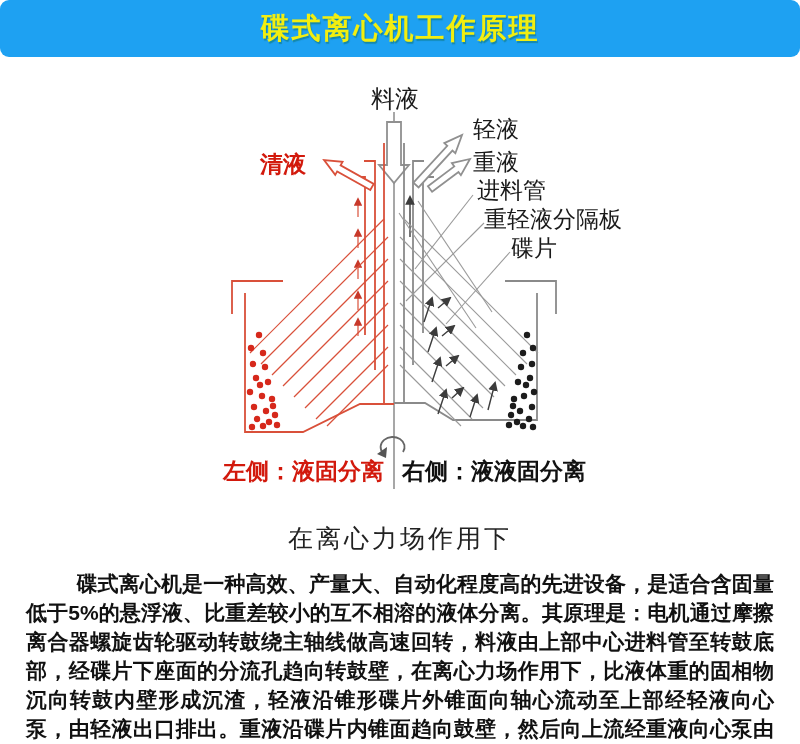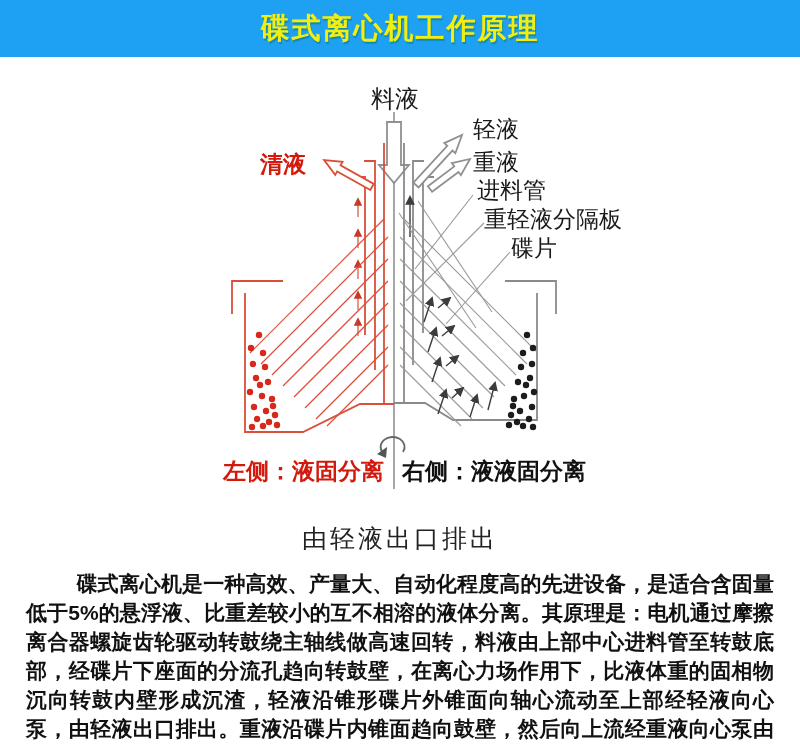--- a/index.html
+++ b/index.html
@@ -2,21 +2,21 @@
 <html style="--header-bg: #1ea1f2; --header-text: #f2ee10; --left: #d9503a; --left-strong: #d2190c; --right: #8a8a8a; --ink: #1a1a1a;"><head>
 <meta charset="utf-8">
 <style>
   :root{
     --header-bg:#1ea1f2; --header-text:#f2ee10;
     --left:#d9503a; --left-strong:#d2190c; --right:#8a8a8a; --ink:#1a1a1a;
   }
   *{margin:0;padding:0;box-sizing:border-box;}
   html,body{width:800px;background:#fff;font-family:"Liberation Sans",sans-serif;}
   body{height:744px;overflow:hidden;}
-  .banner{width:800px;height:57px;background:var(--header-bg);display:flex;align-items:center;justify-content:center;}
+  .banner{width:800px;height:57px;background:var(--header-bg);display:flex;align-items:center;justify-content:center;border-radius:9px;}
   .banner h1{color:var(--header-text);font-size:29px;font-weight:bold;letter-spacing:2px;text-shadow:1px 2px 1px rgba(0,90,40,.35);}
   .diagram-wrap{width:654px;margin-top:8px;}
   svg{display:block;}
   
   .ln-r{stroke:var(--left);stroke-width:1.8;fill:none;}
   .ln-r-thin{stroke:var(--left);stroke-width:1.2;fill:none;}
   .ln-g{stroke:var(--right);stroke-width:1.8;fill:none;}
   .ln-g-thin{stroke:#9a9a9a;stroke-width:1.1;fill:none;}
   .ln-k{stroke:#3c3c3c;stroke-width:1.4;fill:none;}
   .hollow-r{fill:#fff;stroke:var(--left);stroke-width:1.8;}
@@ -196,15 +196,15 @@
   <text class="t-label" x="473" y="72">轻液</text>
   <text class="t-label" x="473" y="105">重液</text>
   <text class="t-label" x="477" y="133">进料管</text>
   <text class="t-label" x="484" y="162">重轻液分隔板</text>
   <text class="t-label" x="511" y="191">碟片</text>
   <text class="t-cap-l" x="384" y="414" text-anchor="end">左侧：液固分离</text>
   <text class="t-cap-r" x="402" y="414">右侧：液液固分离</text>
 </svg>
 </div>
 
-<div class="subtitle">由轻液出口排出</div>
+<div class="subtitle">在离心力场作用下</div>
 
 <p class="desc">碟式离心机是一种高效、产量大、自动化程度高的先进设备，是适合含固量低于5%的悬浮液、比重差较小的互不相溶的液体分离。其原理是：电机通过摩擦离合器螺旋齿轮驱动转鼓绕主轴线做高速回转，料液由上部中心进料管至转鼓底部，经碟片下座面的分流孔趋向转鼓壁，在离心力场作用下，比液体重的固相物沉向转鼓内壁形成沉渣，轻液沿锥形碟片外锥面向轴心流动至上部经轻液向心泵，由轻液出口排出。重液沿碟片内锥面趋向鼓壁，然后向上流经重液向心泵由重液出口排出，从而完成重液与轻液的分离。</p>
 
 </body></html>

